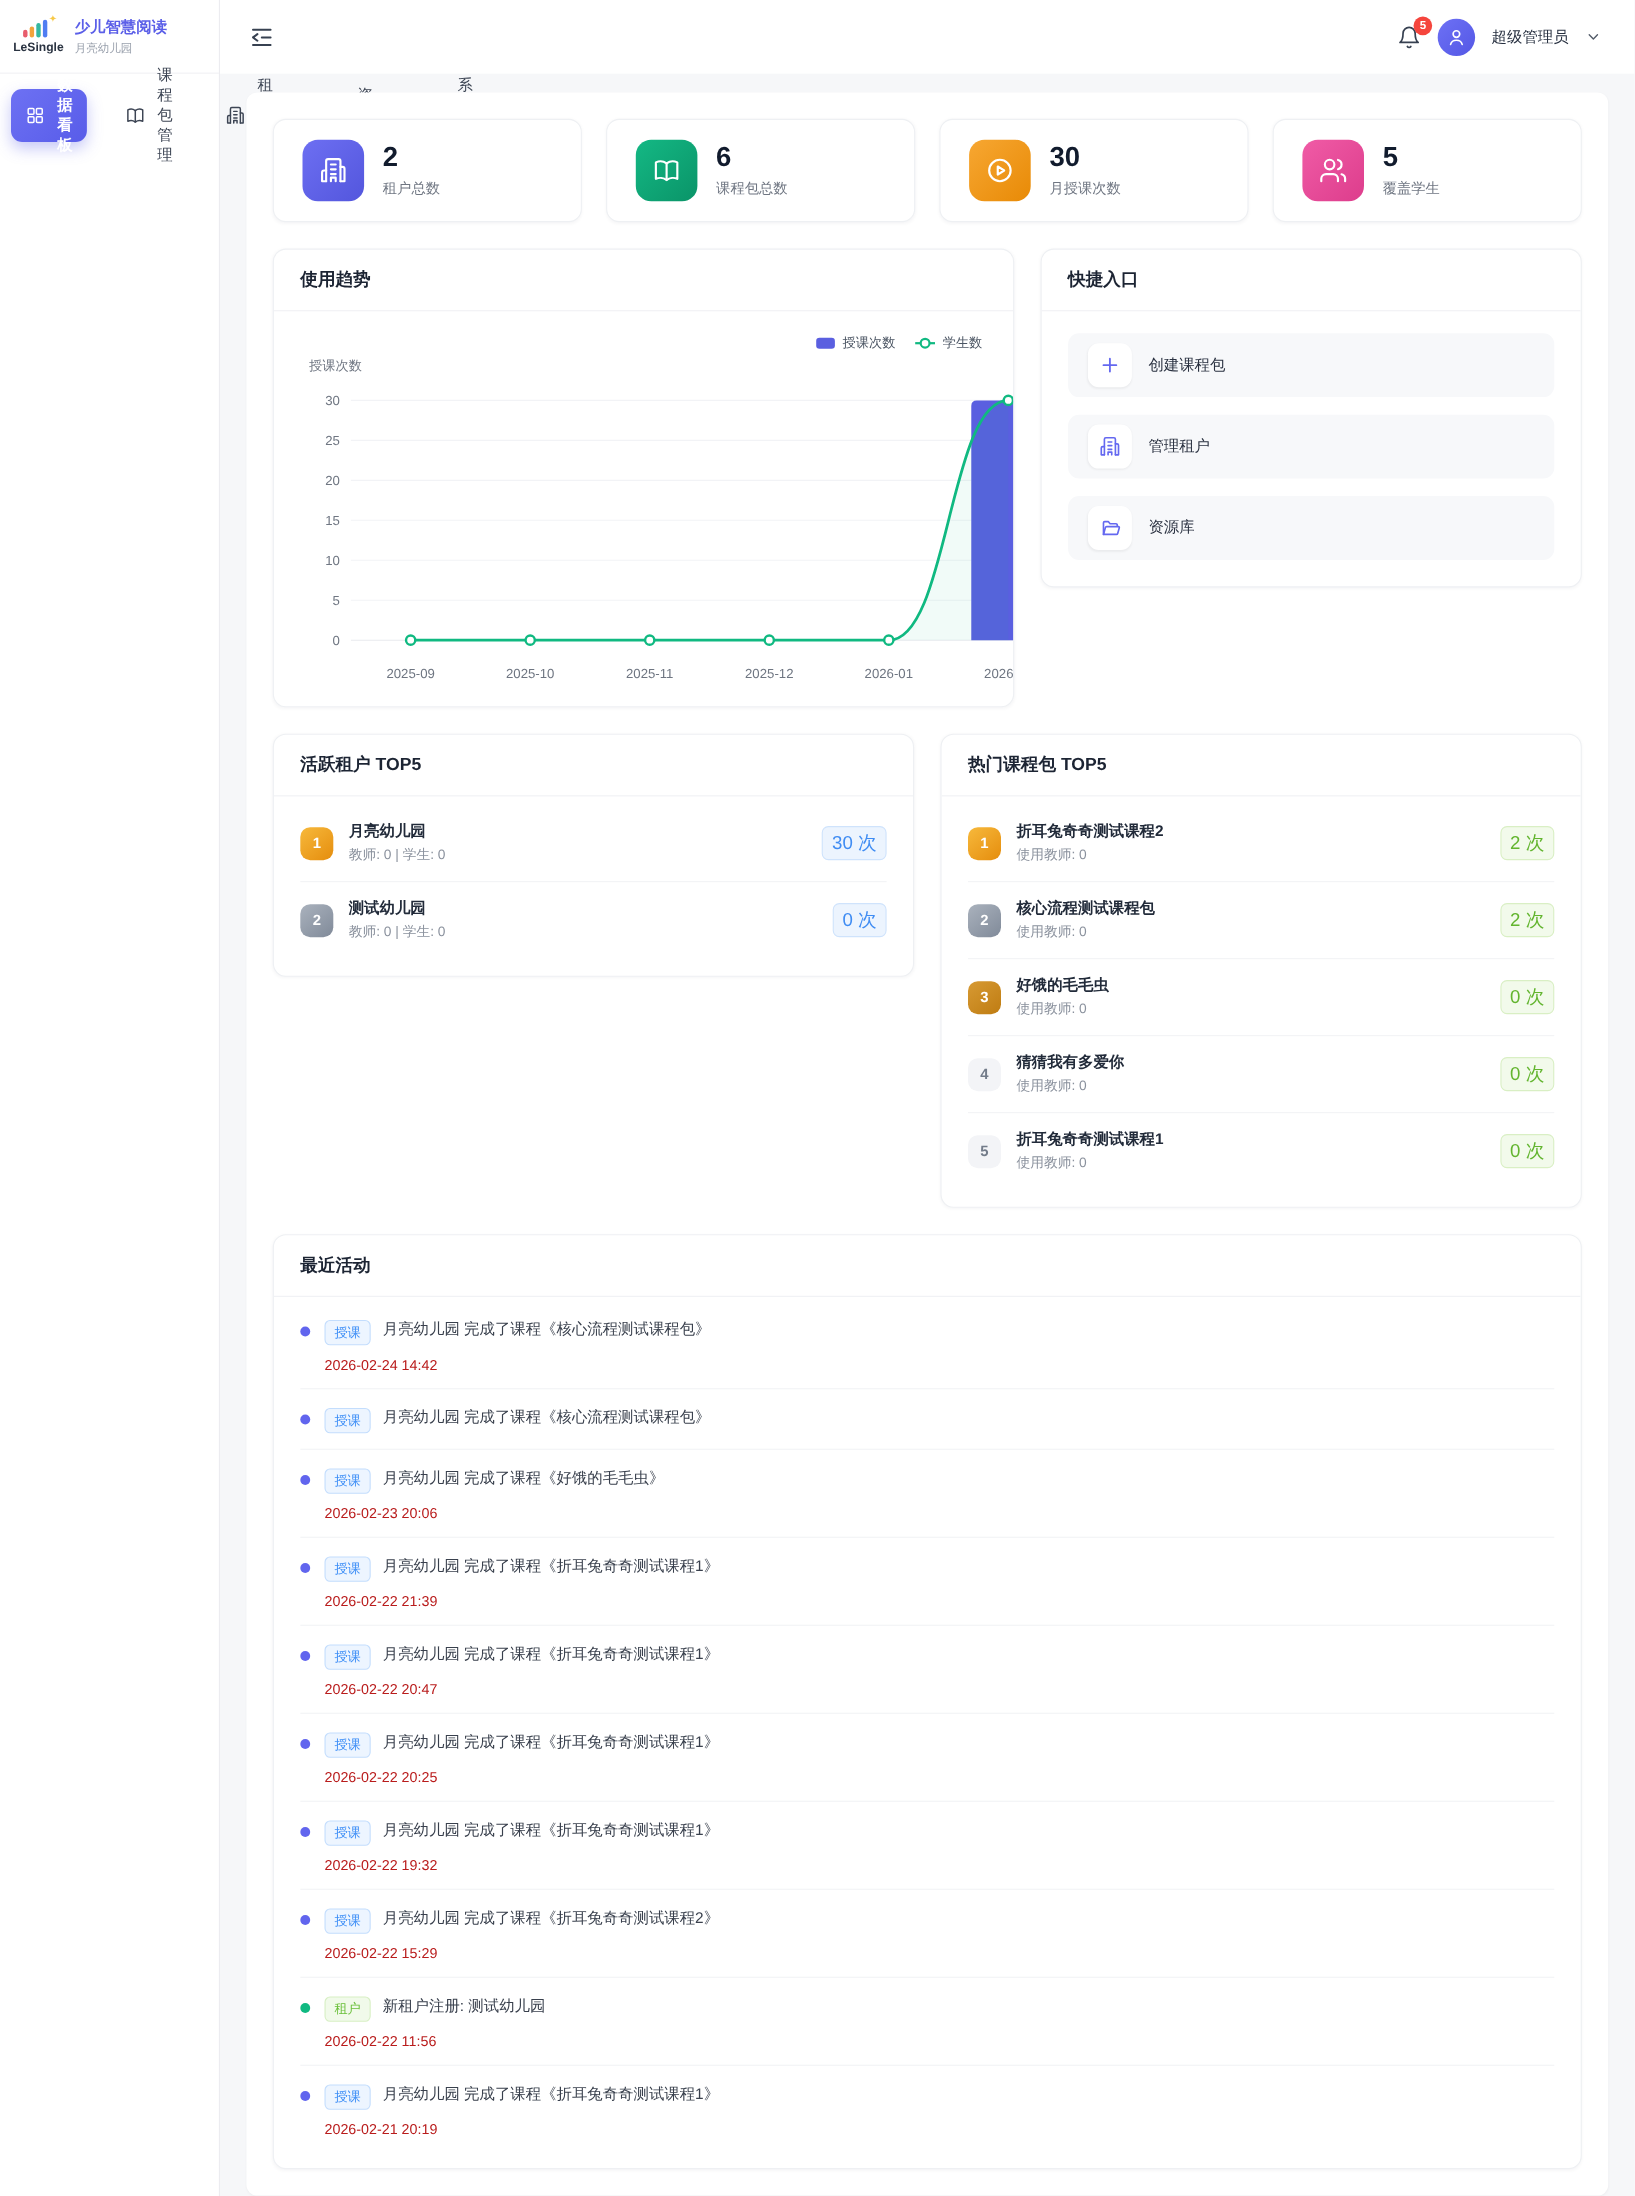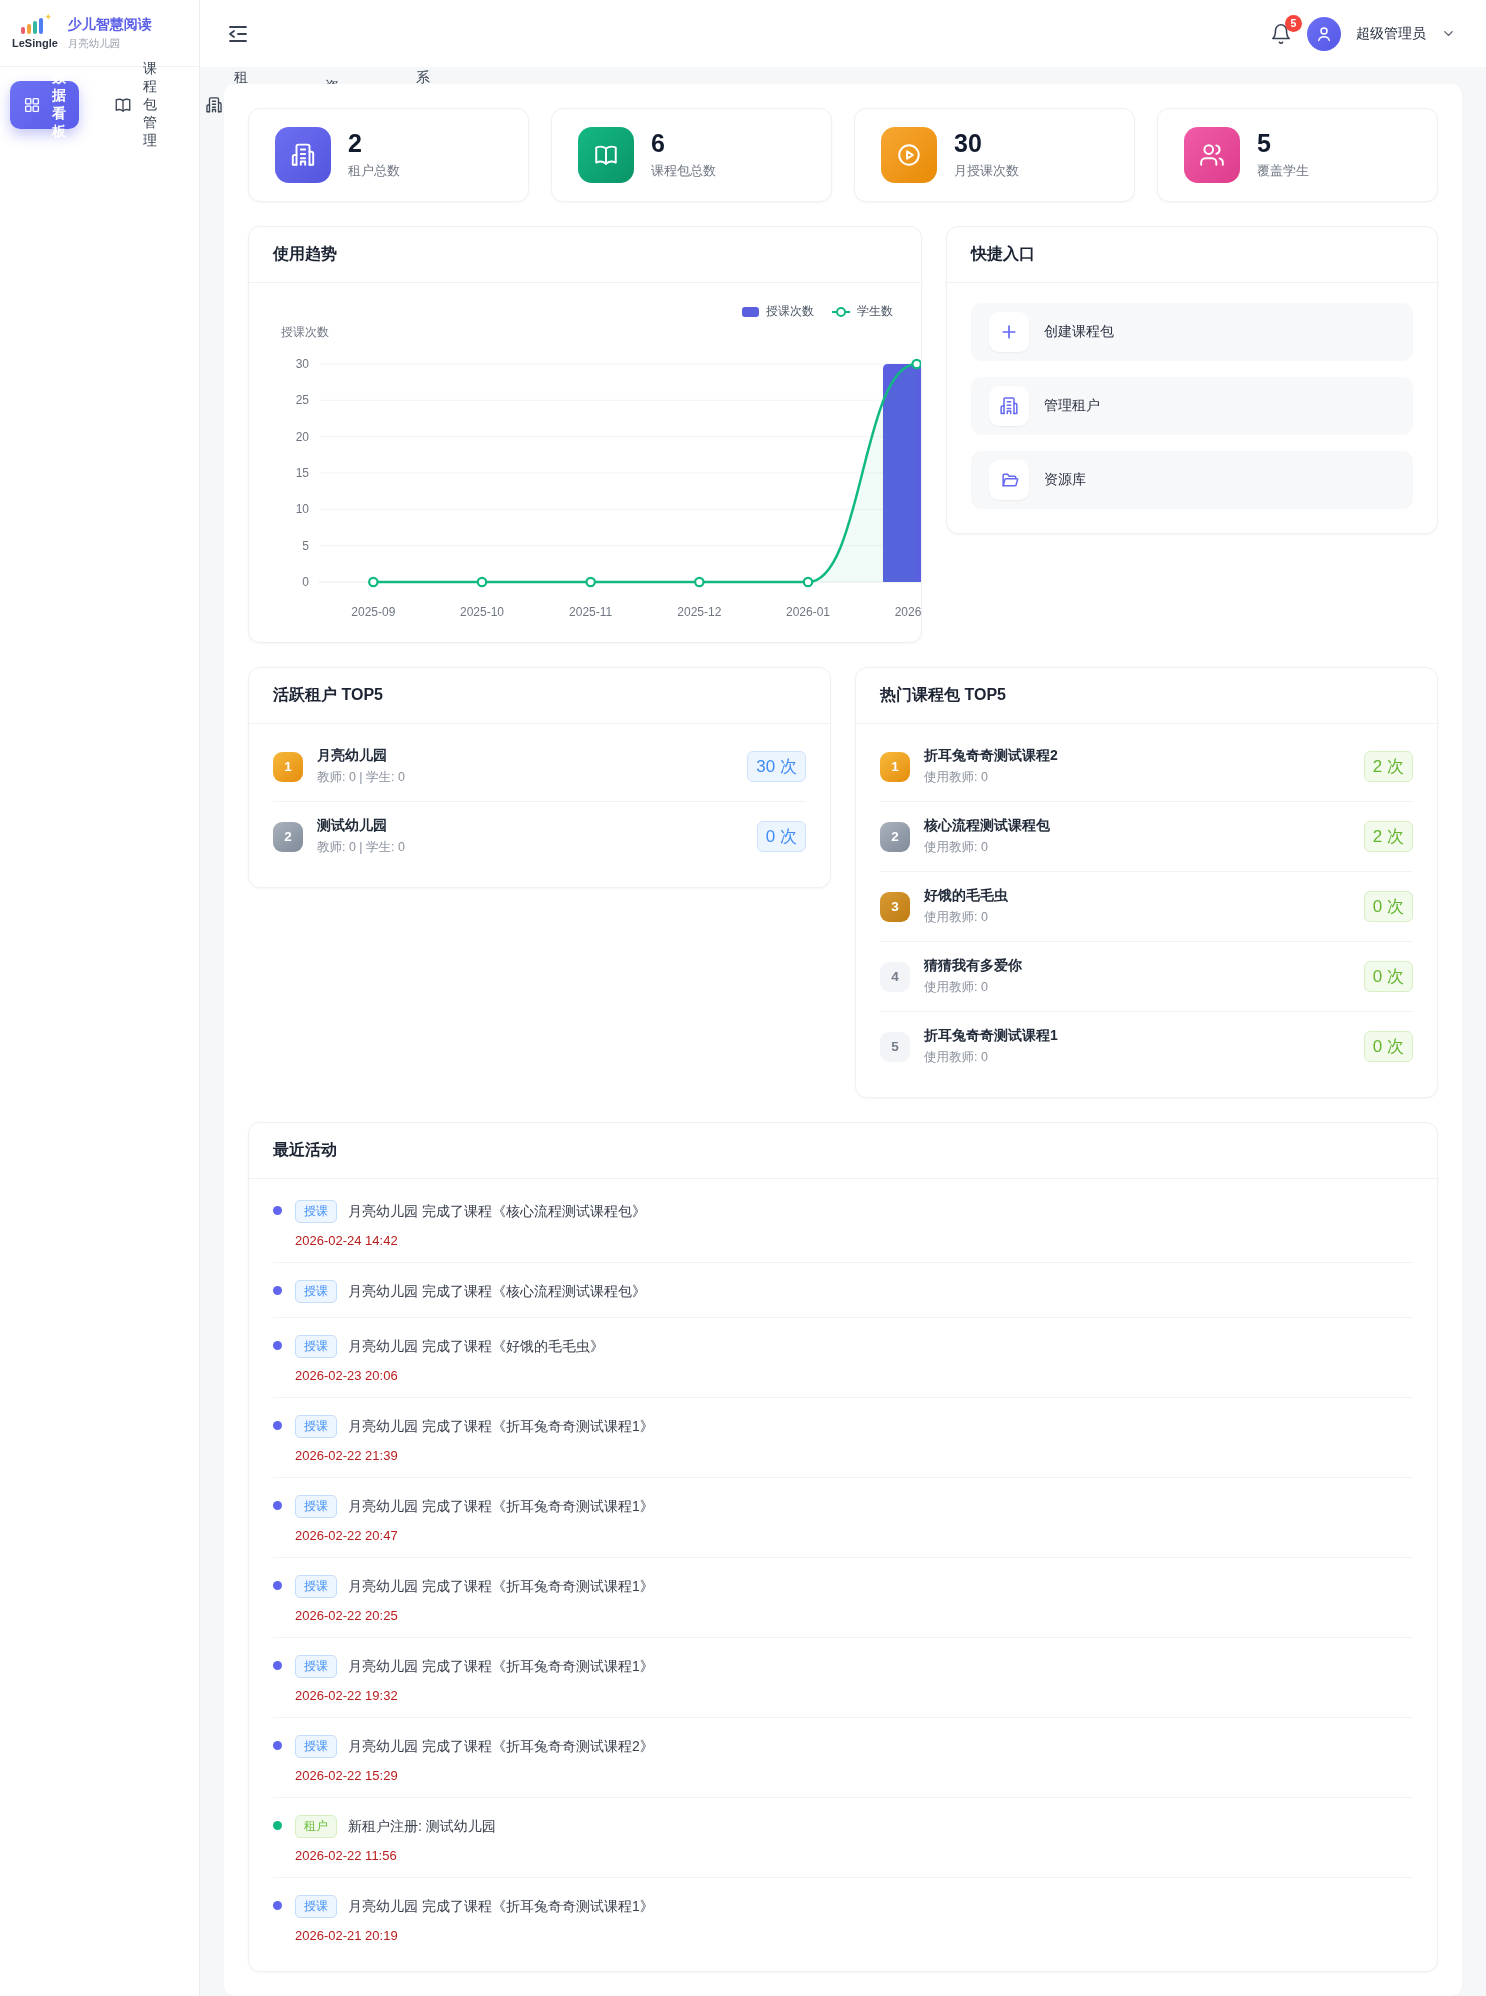--- a/index.html
+++ b/index.html
@@ -81,21 +81,21 @@
   .pills-blue .pill{color:#3f8cf3;background:#ecf4fe;border-color:#cfe3fc}
   .pills-green .pill{color:#63b52f;background:#f2faeb;border-color:#d9efc4}
   .activity-card{margin-top:24px}
   .act-body{padding:4px 24px 14px}
   .act-item{padding:17px 0 14px;border-bottom:1px solid #f2f3f6;display:flex;gap:13px}
   .act-item:last-child{border-bottom:none}
   .act-dot{width:9px;height:9px;border-radius:50%;margin-top:6px;flex-shrink:0}
   .act-item.v-lesson .act-dot{background:#6165ee}
   .act-item.v-tenant .act-dot{background:#10b981}
   .act-main{flex:1;min-width:0}
-  .act-line{display:flex;align-items:center;gap:11px;font-size:14px;color:#39404d}
+  .act-line{display:flex;gap:11px;font-size:14px;color:#39404d}
   .act-tag{font-size:12px;padding:2px 8px;border-radius:5px;border:1px solid;flex-shrink:0}
   .act-item.v-lesson .act-tag{color:#4090f7;background:#edf5ff;border-color:#c3ddfd}
   .act-item.v-tenant .act-tag{color:#6abf3a;background:#f1faea;border-color:#d7efc3}
   .act-time{font-size:13px;color:#b91c1c;margin-top:10px}
 </style>
 </head>
 <body>
 
 <div class="app">
 

